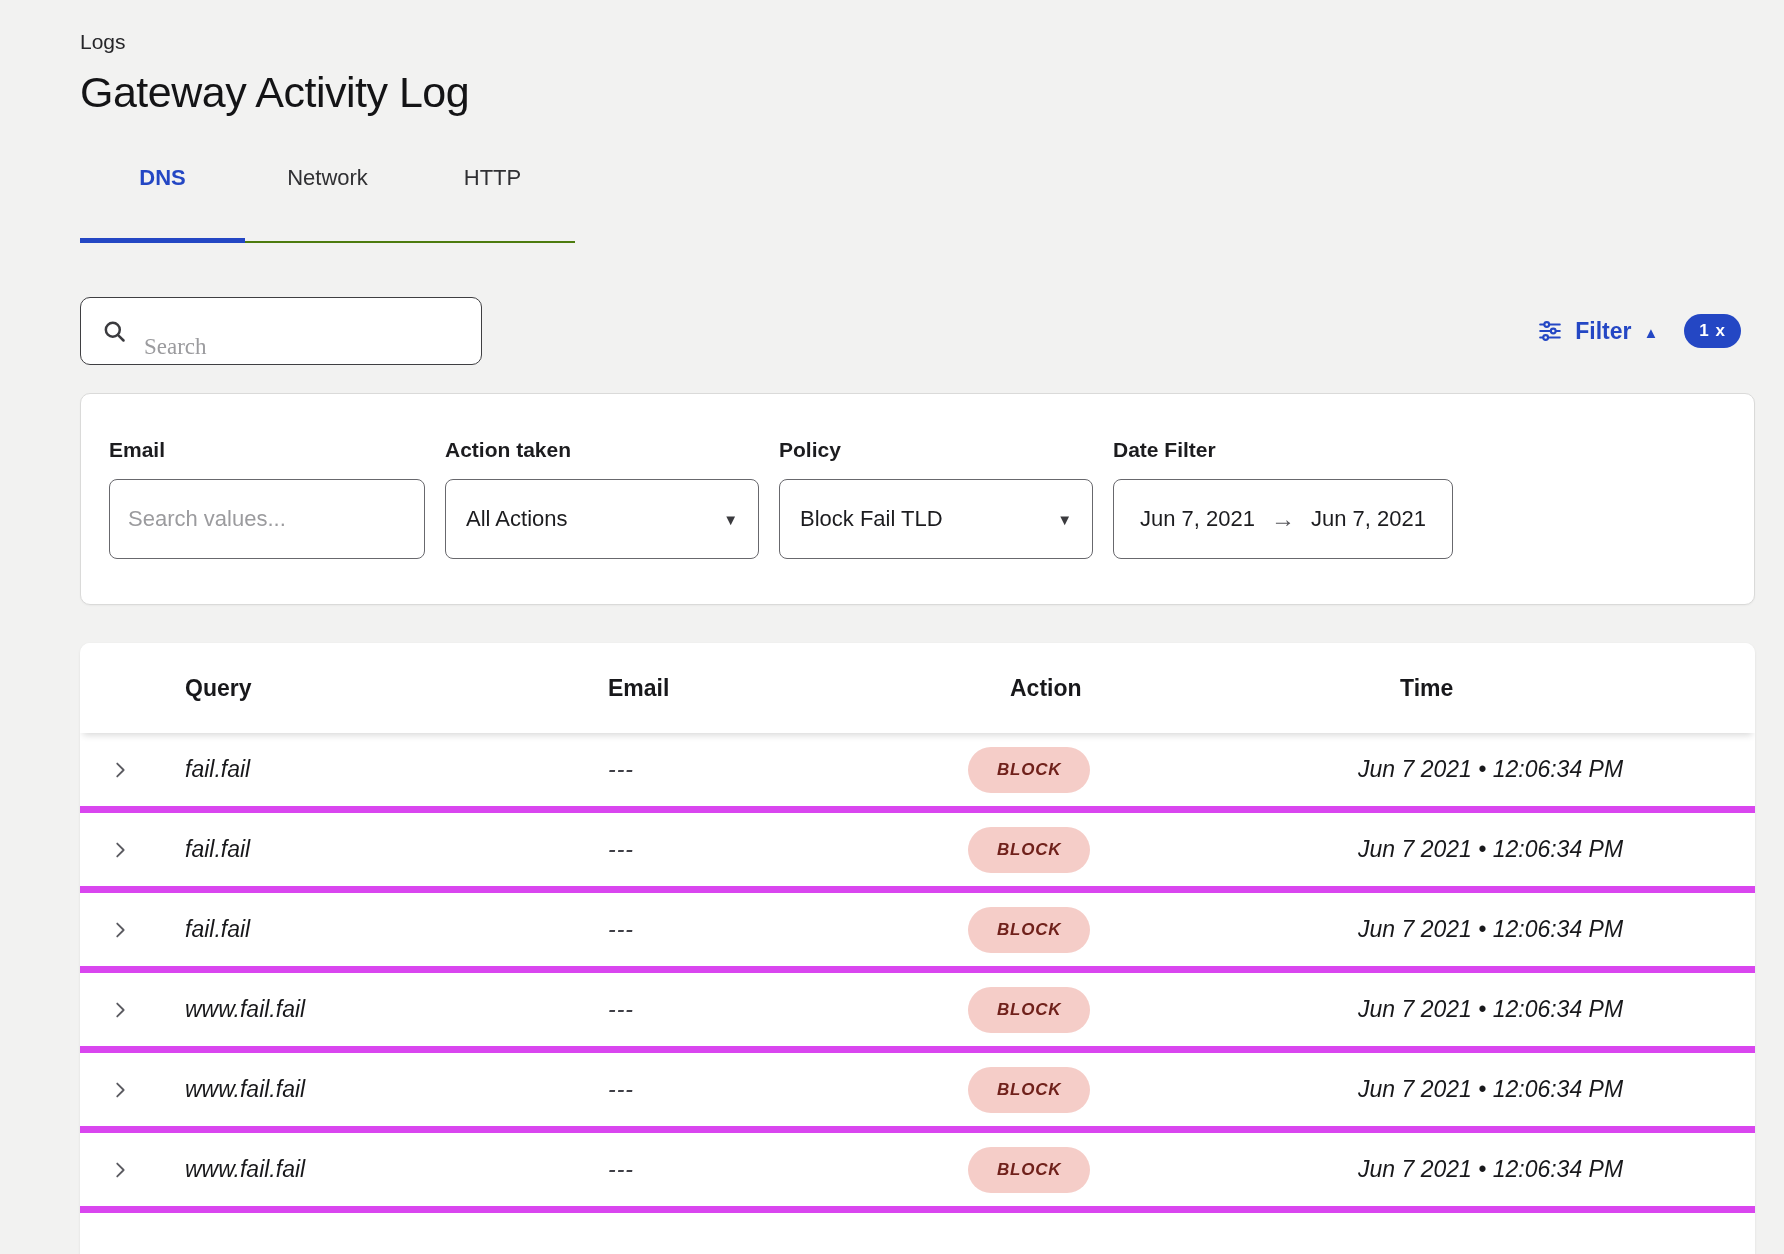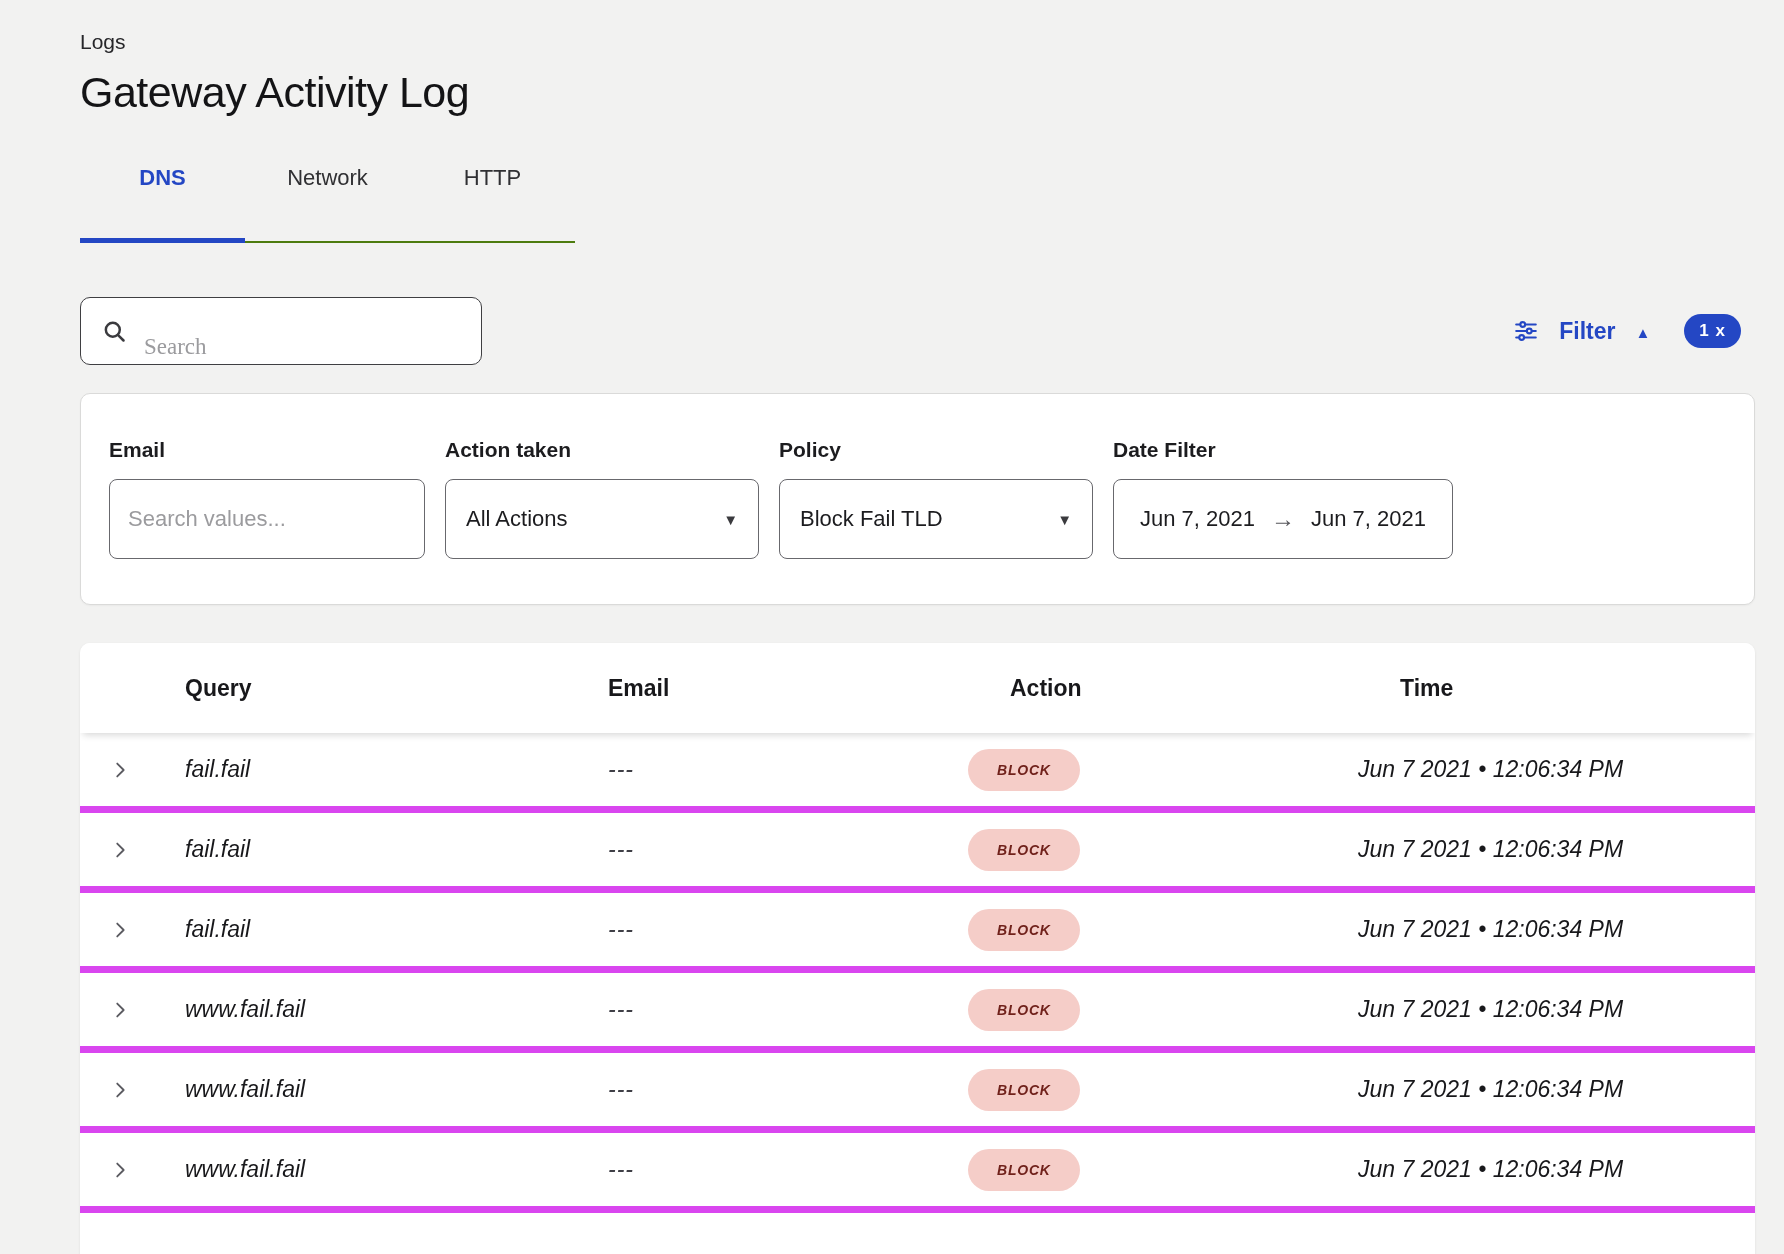--- a/index.html
+++ b/index.html
@@ -38,21 +38,21 @@
   .search-box {
     width: 402px; height: 68px; background: #fff;
     border: 1.5px solid #3f3f42; border-radius: 10px;
     display: flex; align-items: center; padding: 0 20px; gap: 16px;
   }
   .search-box input {
     border: none; outline: none; font-size: 23px; flex: 1;
     font-family: Liberation Serif, serif; color: #18181b; background: transparent; margin-top: 32px;
   }
   .search-box input::placeholder { color: #9b9b9e; }
-  .filter-ctl { display: flex; align-items: center; gap: 20px; padding-right: 14px; }
+  .filter-ctl { display: flex; align-items: center; gap: 12px; padding-right: 14px; }
   .filter-label { color: var(--accent); font-weight: 700; font-size: 23px; cursor: pointer; }
   .filter-caret { color: var(--accent); font-size: 15px; cursor: pointer; transform: translateY(1px); }
   .filter-badge {
     margin-left: 14px; background: var(--accent); color: #fff;
     font-weight: 700; font-size: 17px; border-radius: 18px;
     padding: 7px 15px; letter-spacing: 1px; cursor: pointer;
   }
 
   
   .filter-panel {
@@ -85,21 +85,21 @@
     background: #fff; box-shadow: 0 5px 7px -3px rgba(0,0,0,0.16);
   }
   .t-row { height: 80px; border-bottom: 7px solid #d946ef; background: #fff; font-style: italic; }
   .cell-pad { padding-left: 25px; }
   .head-pad { padding-left: 42px; }
   .chevron-cell { display: flex; justify-content: center; align-items: center; cursor: pointer; }
   .query-cell { font-size: 23px; color: #18181b; }
   .email-cell { font-size: 23px; color: #3f3f46; letter-spacing: 1px; }
   .badge {
     display: inline-block; background: var(--block-bg); color: var(--block-text);
-    font-size: 14px; font-weight: 700; letter-spacing: 0.8px;
+    font-size: 17px; font-weight: 700; letter-spacing: 0.8px;
     border-radius: 24px; padding: 13px 29px;
   }
   .time-cell { font-size: 23px; color: #18181b; }
   svg { display: block; }
 </style>
 </head>
 <body>
 
 <div class="content">
 

